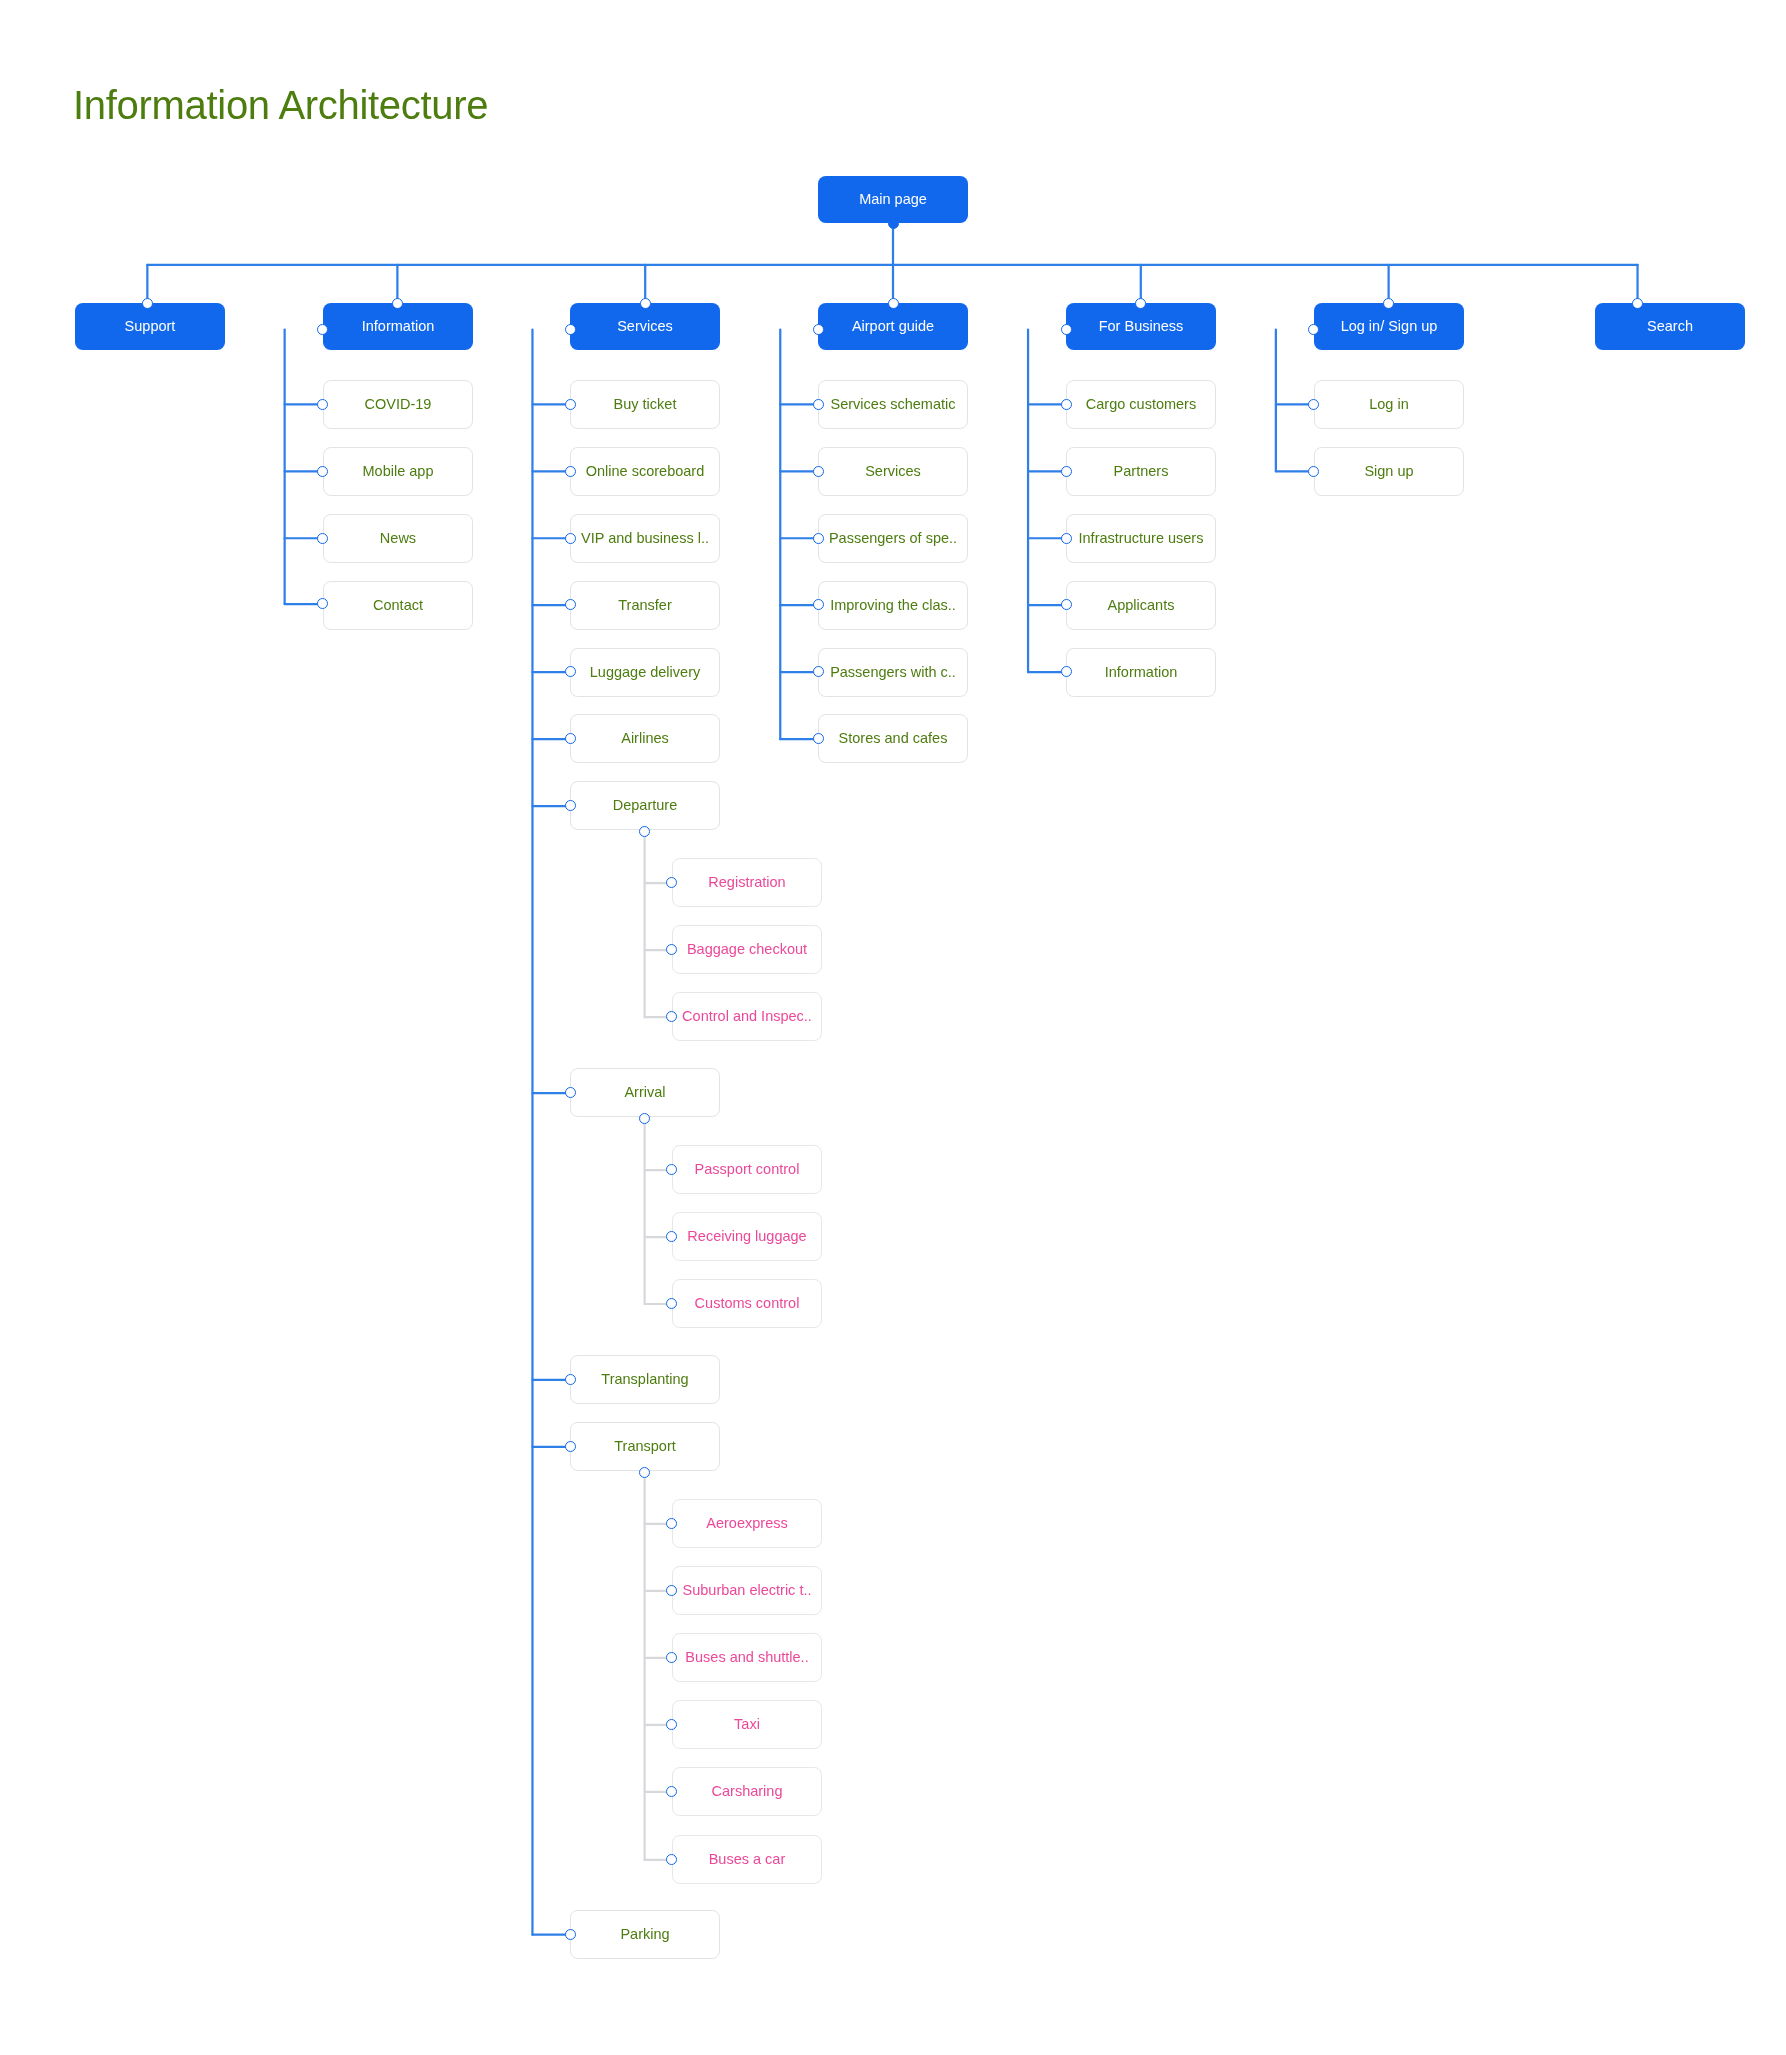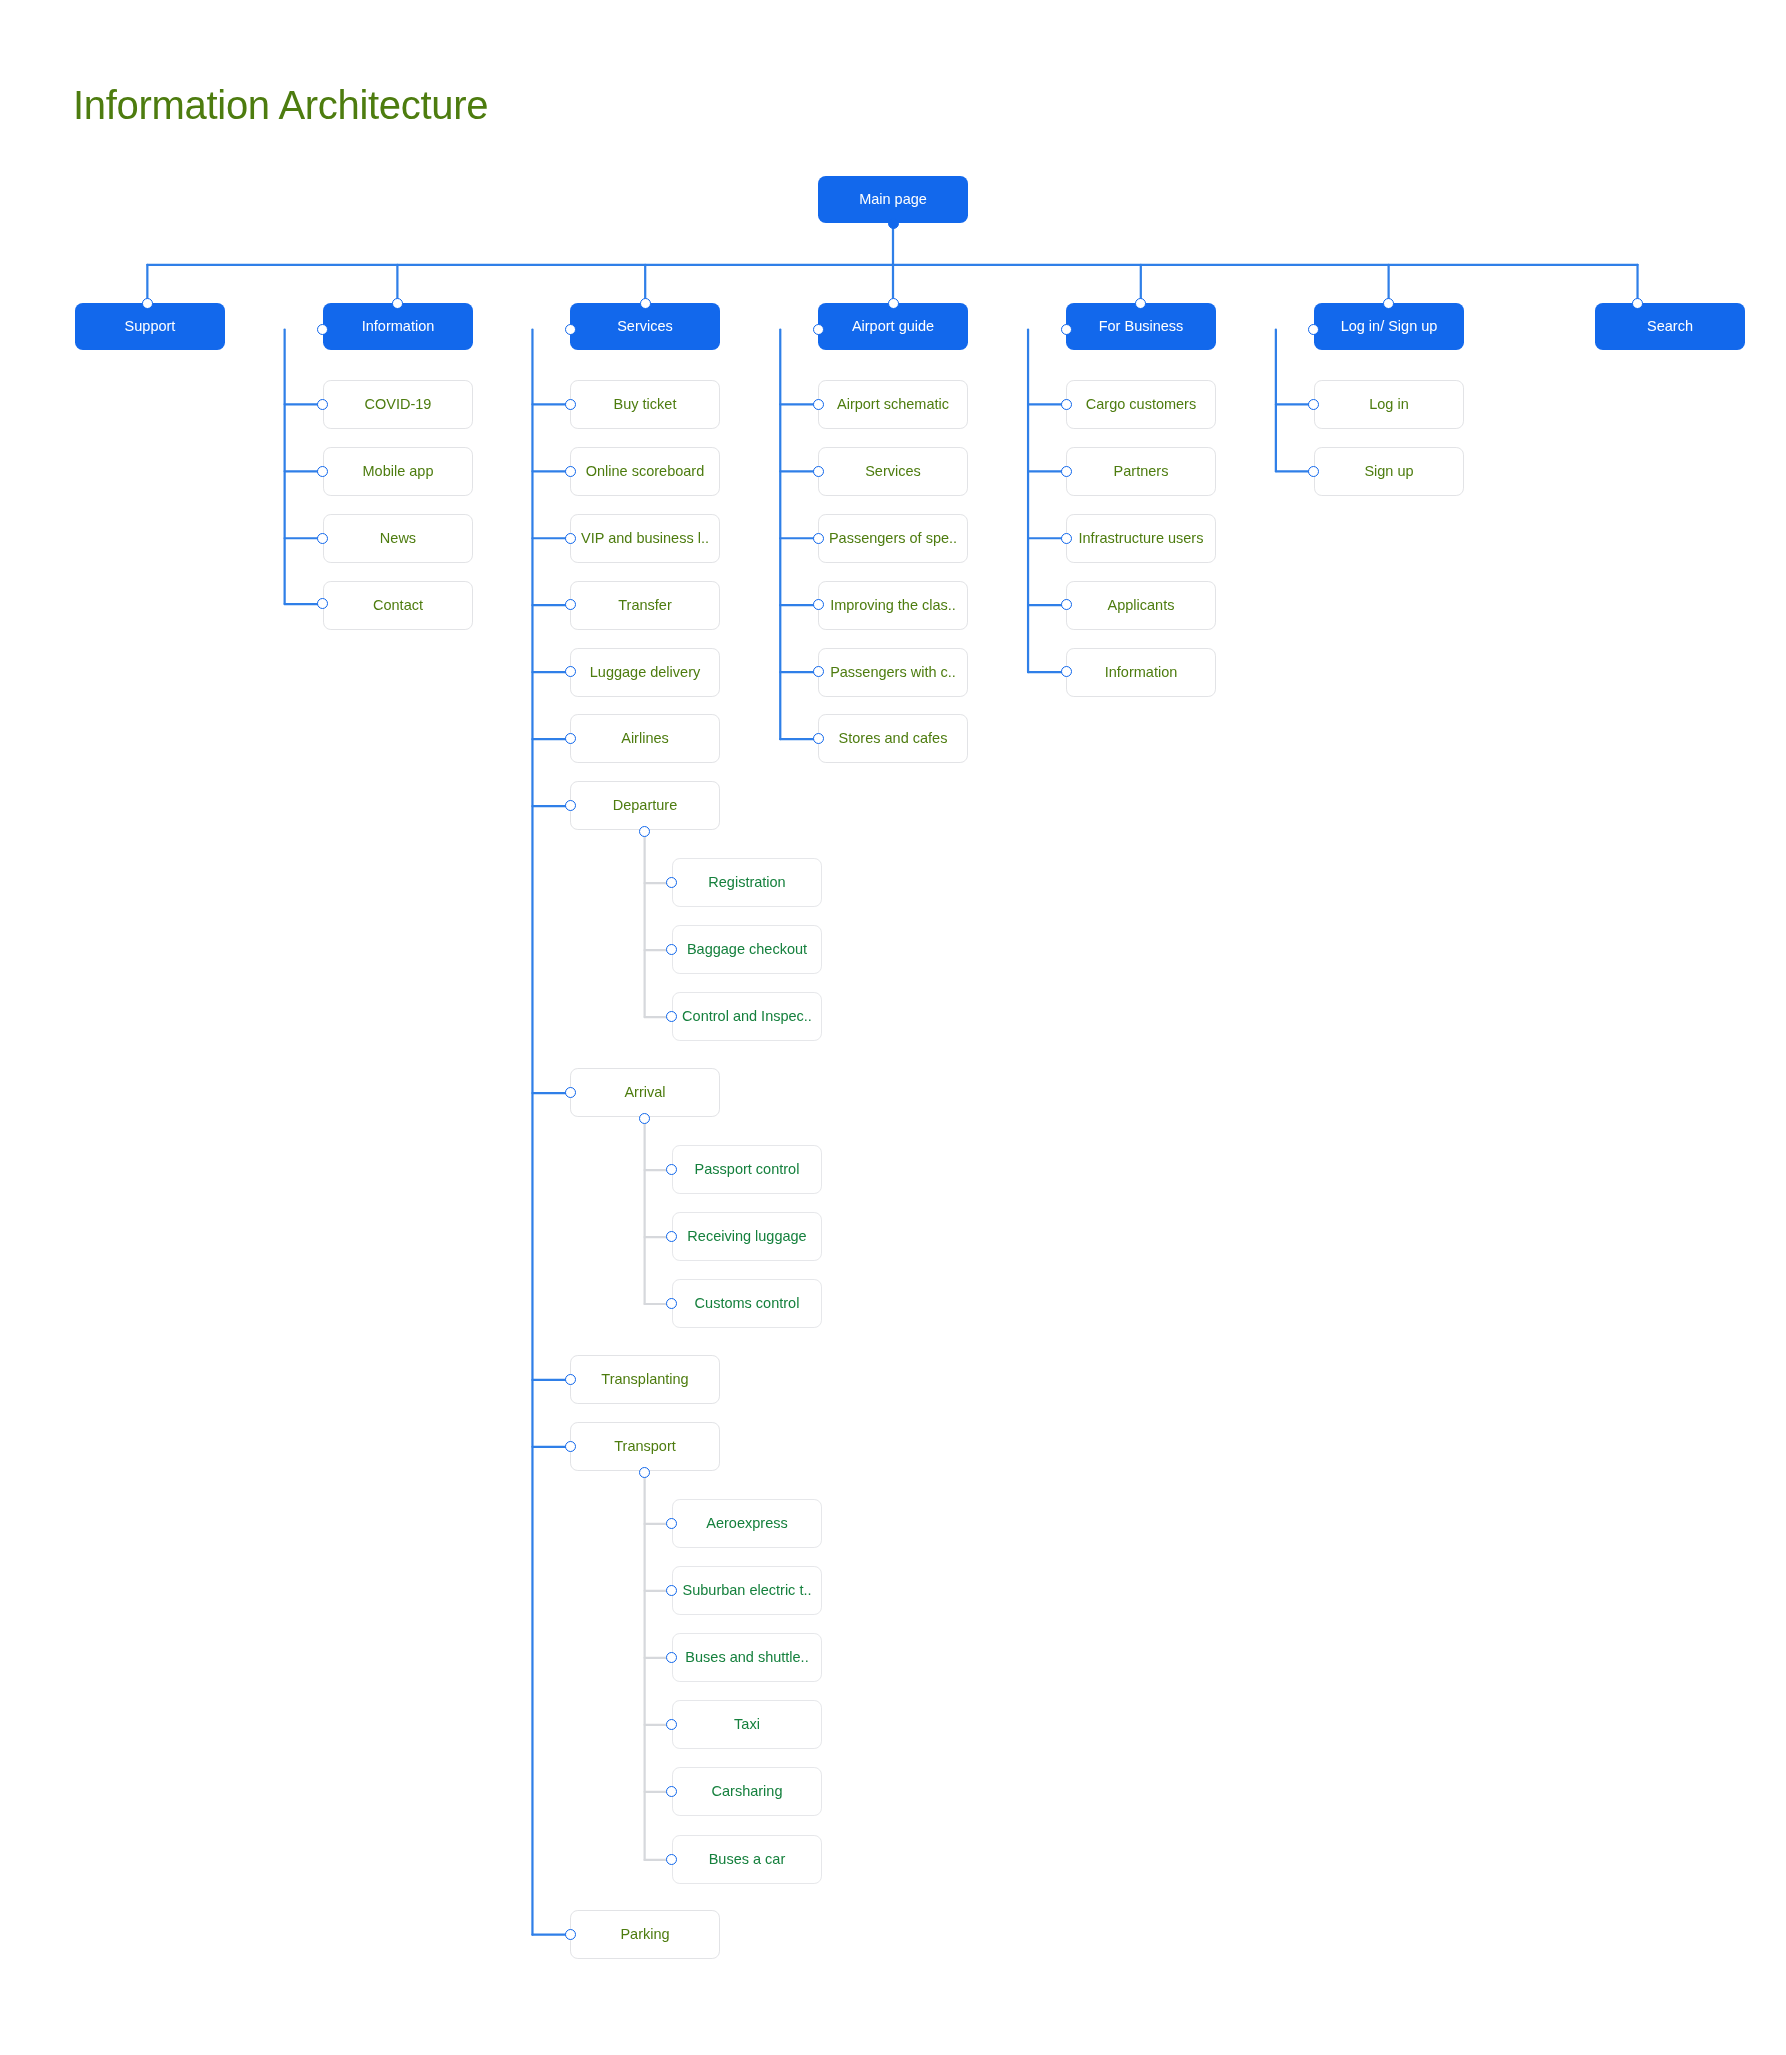--- a/index.html
+++ b/index.html
@@ -54,21 +54,21 @@
   }
   .node.l2 {
     background: #ffffff;
     color: #4d7c0f;
     border: 1.1px solid #e2e3e6;
     font-size: 14.5px;
     font-weight: 400;
   }
   .node.l3 {
     background: #ffffff;
-    color: #15803d;
+    color: #ec4899;
     border: 1.1px solid #e6e7ea;
     font-size: 14.5px;
     font-weight: 400;
   }
   .port {
     position: absolute;
     width: 11px;
     height: 11px;
     border-radius: 50%;
     border: 1.7px solid #1268ec;
@@ -352,21 +352,21 @@
     <span>Buses a car</span>
   </div>
   <div class="port" style="left:666px; top:1854px;"></div>
 
   <div class="node l2" style="left:570px; top:1910px; width:150px; height:49px;">
     <span>Parking</span>
   </div>
   <div class="port" style="left:565px; top:1929px;"></div>
 
   <div class="node l2" style="left:818px; top:380px; width:150px; height:49px;">
-    <span>Airport schematic</span>
+    <span>Services schematic</span>
   </div>
   <div class="port" style="left:813px; top:399px;"></div>
 
   <div class="node l2" style="left:818px; top:447px; width:150px; height:49px;">
     <span>Services</span>
   </div>
   <div class="port" style="left:813px; top:466px;"></div>
 
   <div class="node l2" style="left:818px; top:514px; width:150px; height:49px;">
     <span>Passengers of spe..</span>

